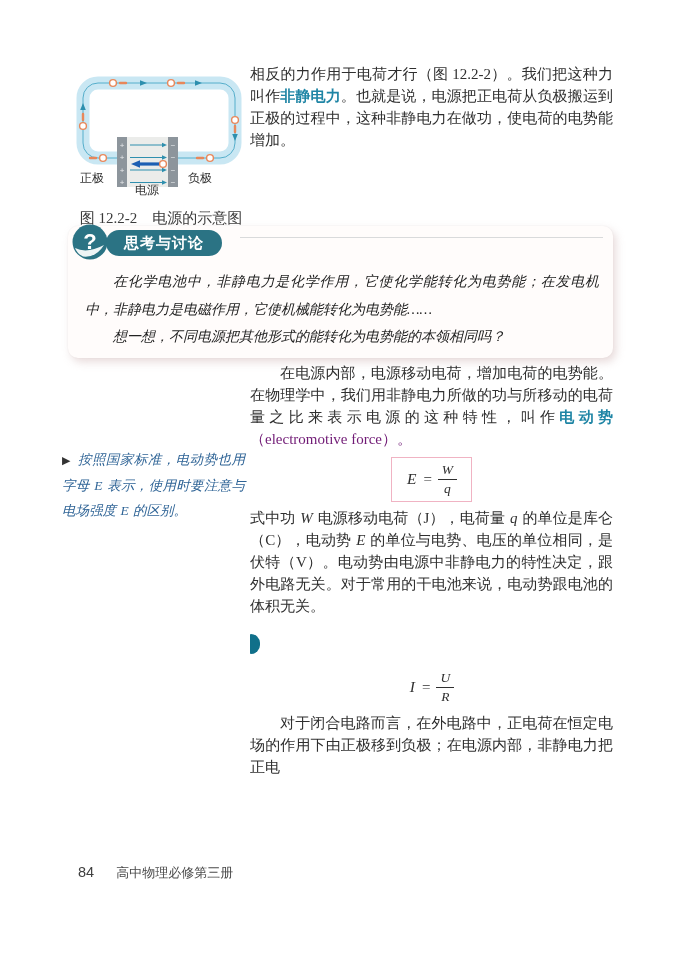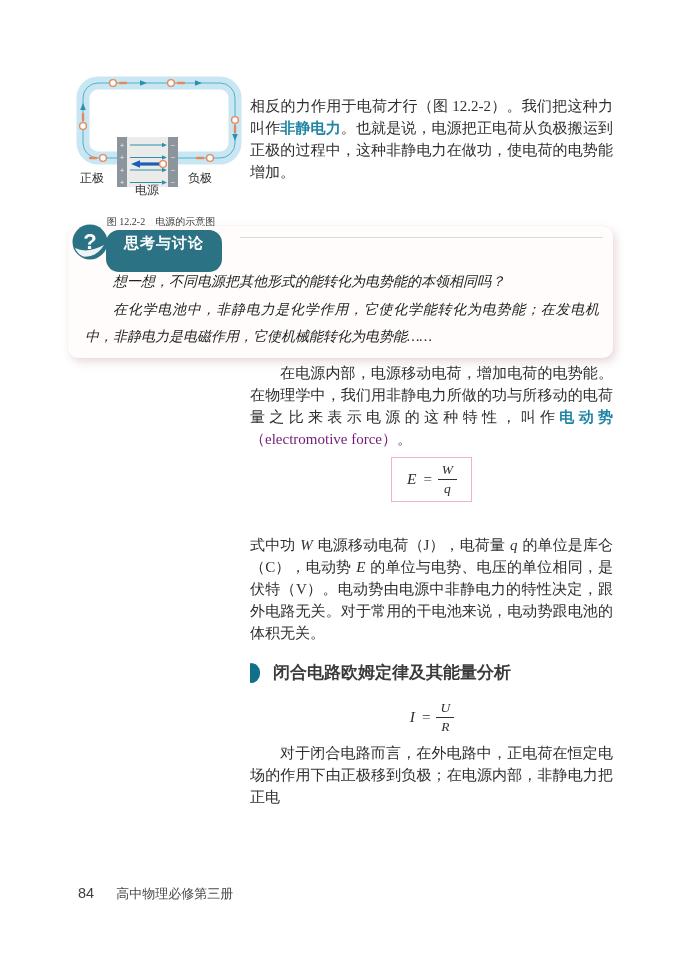--- a/index.html
+++ b/index.html
@@ -4,38 +4,38 @@
 <style>
   html,body { margin:0; padding:0; }
   body {
     width:680px; height:954px; background:#ffffff;
     font-family:"Liberation Serif","DejaVu Serif",serif; color:#2f2f2f;
   }
   .page { position:relative; width:680px; height:954px; overflow:hidden; background:#ffffff; }
 
   
   .figure-block { position:absolute; left:75px; top:68px; width:172px; }
-  .figure-caption { text-align:center; font-size:10px; color:#3a3a3a; margin-top:15px; white-space:nowrap; }
+  .figure-caption { text-align:center; font-size:15px; color:#3a3a3a; margin-top:9px; white-space:nowrap; }
 
   
   .intro-col { position:absolute; left:250px; top:63px; width:363px; }
   .main-col  { position:absolute; left:250px; top:362px; width:363px; }
   .body-p { margin:0; font-size:15px; line-height:22px; text-align:justify; text-indent:2em; }
-  .noindent { text-indent:0;margin-top:32px; }
+  .noindent { text-indent:0; }
   .hl  { color:#1f85a5; font-weight:bold; }
   .tl  { color:#701a75; }
   .var { font-style:italic; font-family:"Liberation Serif","DejaVu Serif",serif; padding:0 1px; }
 
   
   .discuss-card { position:absolute; left:68px; top:226px; width:545px; height:132px;
     background:#fffcfb; border-radius:10px;
     box-shadow:3px 4px 8px rgba(205,175,175,.45), 0 0 2px rgba(0,0,0,.06); }
   .banner-rule { position:absolute; left:172px; right:10px; top:11px; height:1px; background:#d9dadb; }
   .qicon { position:absolute; left:3px; top:-3px; width:38px; height:38px; }
-  .discuss-pill { position:absolute; left:38px; top:4px; height:42px; background:#2b7384;
+  .discuss-pill { position:absolute; left:38px; top:4px; height:26px; background:#2b7384;
     border-radius:13px; color:#ffffff; font-family:"Liberation Sans","DejaVu Sans",sans-serif;
     font-weight:bold; font-size:15px; line-height:26px; padding:0 18px; letter-spacing:1px; }
   .discuss-body { position:absolute; left:17px; right:14px; top:42px; }
   .kai { font-style:italic; }
   .dp { margin:0; text-indent:2em; color:#222222; font-size:14px; line-height:27.5px; text-align:justify; }
 
   
   .margin-note { position:absolute; left:62px; top:447px; width:183px;
     font-style:italic; font-size:13.5px; line-height:25px; color:#2f6496; text-align:justify; }
   .note-bullet { font-style:normal; color:#333333; font-size:11px; margin-right:7px; }
@@ -49,21 +49,21 @@
   .frac { display:inline-flex; flex-direction:column; align-items:center; font-size:13.5px; line-height:1.15; }
   .fnum { border-bottom:1px solid #2f2f2f; padding:0 4px 1px; }
   .fden { padding-top:1px; }
 
   
   .sec-heading { display:flex; align-items:center; gap:13px; margin:17px 0 13px;
     font-family:"Liberation Sans","DejaVu Sans",sans-serif; font-size:17px; color:#3b3b3b; font-weight:bold; }
   .heading-bullet { width:10px; height:20px; background:#10708a; border-radius:1px 10px 10px 1px; flex:none; }
 
   
-  .page-footer { position:absolute; left:78px; top:885px; display:flex; align-items:baseline; gap:22px;
+  .page-footer { position:absolute; left:78px; top:864px; display:flex; align-items:baseline; gap:22px;
     font-family:"Liberation Sans","DejaVu Sans",sans-serif; }
   .pno    { font-size:14.5px; color:#3f3f3f; }
   .btitle { font-size:13px;  color:#4a4a4a;text-align:center; }
 </style>
 </head>
 <body>
 
 <div class="page">
 
   <figure class="figure-block" style="margin:0">
@@ -150,45 +150,47 @@
       <svg width="38" height="38" viewBox="0 0 38 38">
         <circle cx="19" cy="19" r="17.5" fill="#2b7384"></circle>
         <path d="M4,25 Q16,31 33,22 Q25,35 12,33.5 Q6,30.5 4,25 Z" fill="#ffffff" opacity="0.92"></path>
         <text x="19" y="26" text-anchor="middle" font-size="22" font-weight="bold" fill="#ffffff" font-family="Liberation Sans, sans-serif">?</text>
       </svg>
     </div>
     <div class="discuss-pill">
       <span>思考与讨论</span>
     </div>
     <div class="discuss-body kai">
+      <p class="dp">在化学电池中，非静电力是化学作用，它使化学能转化为电势能；在发电机中，非静电力是电磁作用，它使机械能转化为电势能……</p>
       <p class="dp">想一想，不同电源把其他形式的能转化为电势能的本领相同吗？</p>
-      <p class="dp">在化学电池中，非静电力是化学作用，它使化学能转化为电势能；在发电机中，非静电力是电磁作用，它使机械能转化为电势能……</p>
     </div>
   </section>
 
+  <aside class="margin-note">
+    <span class="note-bullet">▶</span><span><span>按照国家标准，电动势也用字母 </span><span class="var">E</span><span> 表示，使用时要注意与电场强度 </span><span class="var">E</span><span> 的区别。</span></span>
+  </aside>
 
   <div class="main-col">
     <p class="body-p"><span>在电源内部，电源移动电荷，增加电荷的电势能。在物理学中，我们用非静电力所做的功与所移动的电荷量之比来表示电源的这种特性，叫作</span><span class="hl">电动势</span><span class="tl">（electromotive force）。</span></p>
 
     <div class="formula-row">
       <span class="fbox">
         <span class="var fl">E</span>
         <span class="feq">=</span>
         <span class="frac">
           <span class="fnum var">W</span>
           <span class="fden var">q</span>
         </span>
       </span>
     </div>
 
     <p class="body-p noindent"><span>式中功 </span><span class="var">W</span><span> 电源移动电荷（J），电荷量 </span><span class="var">q</span><span> 的单位是库仑（C），电动势 </span><span class="var">E</span><span> 的单位与电势、电压的单位相同，是伏特（V）。电动势由电源中非静电力的特性决定，跟外电路无关。对于常用的干电池来说，电动势跟电池的体积无关。</span></p>
 
     <h2 class="sec-heading">
       <span class="heading-bullet"></span>
-      <span>闭合电路欧姆定律及其能量分析</span>
     </h2>
 
 
     <div class="formula-row">
       <span class="fplain">
         <span class="var fl">I</span>
         <span class="feq">=</span>
         <span class="frac">
           <span class="fnum var">U</span>
           <span class="fden var">R</span>

